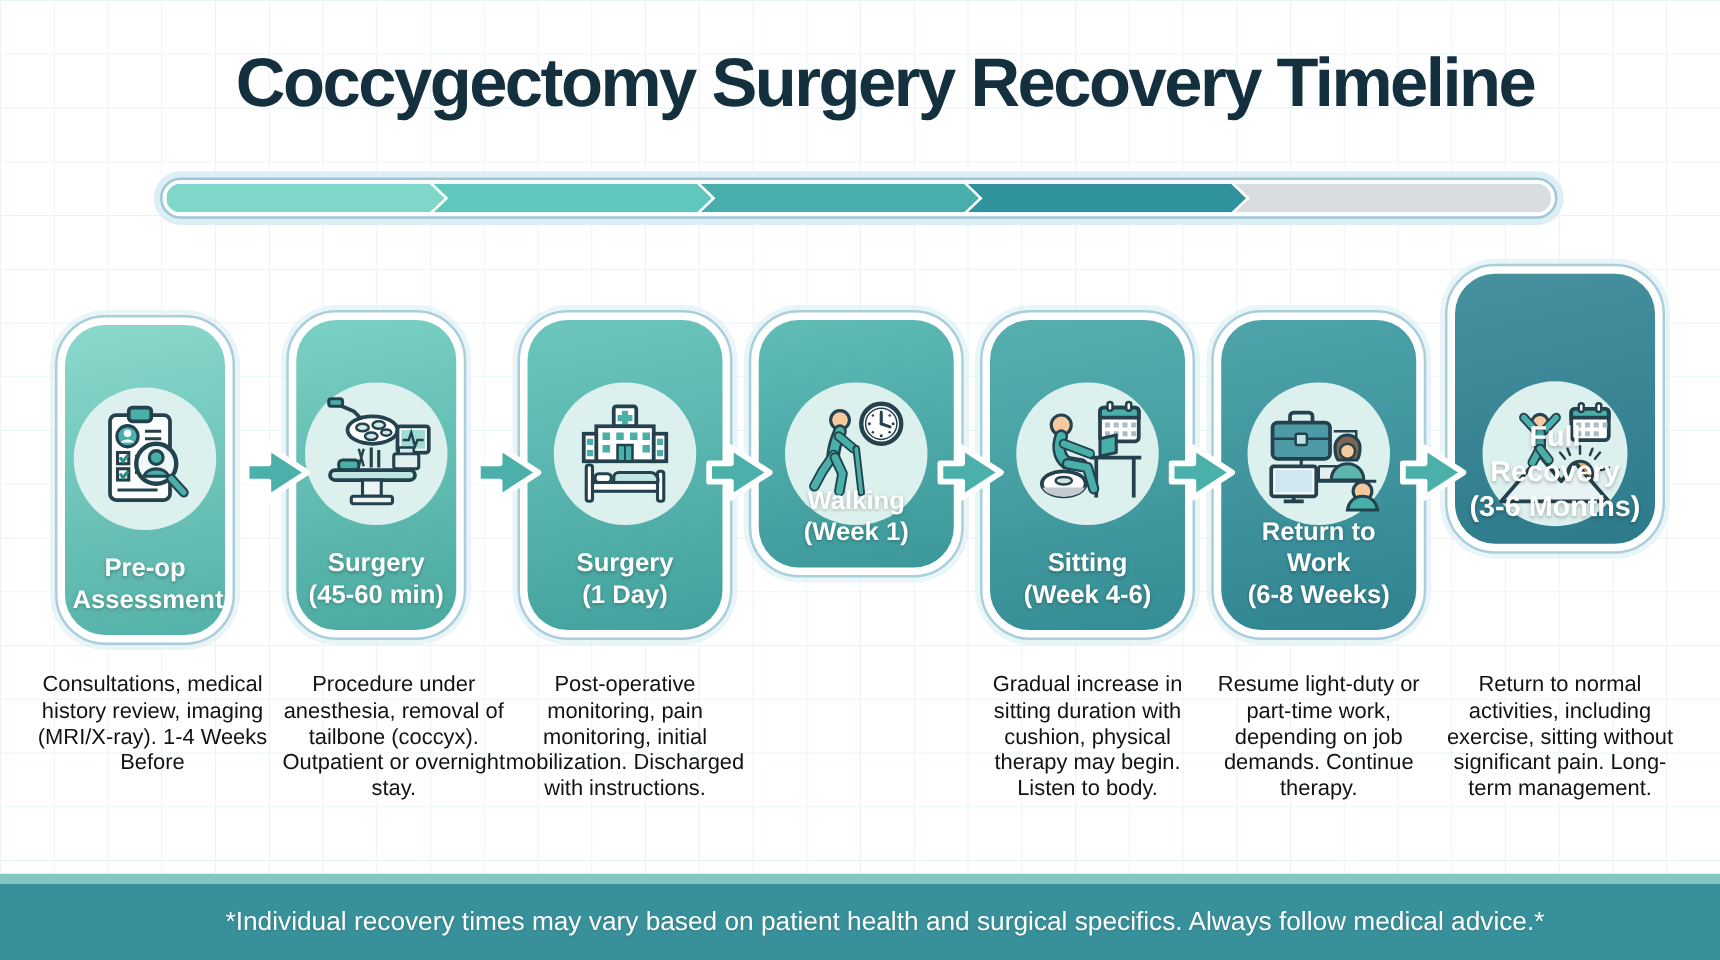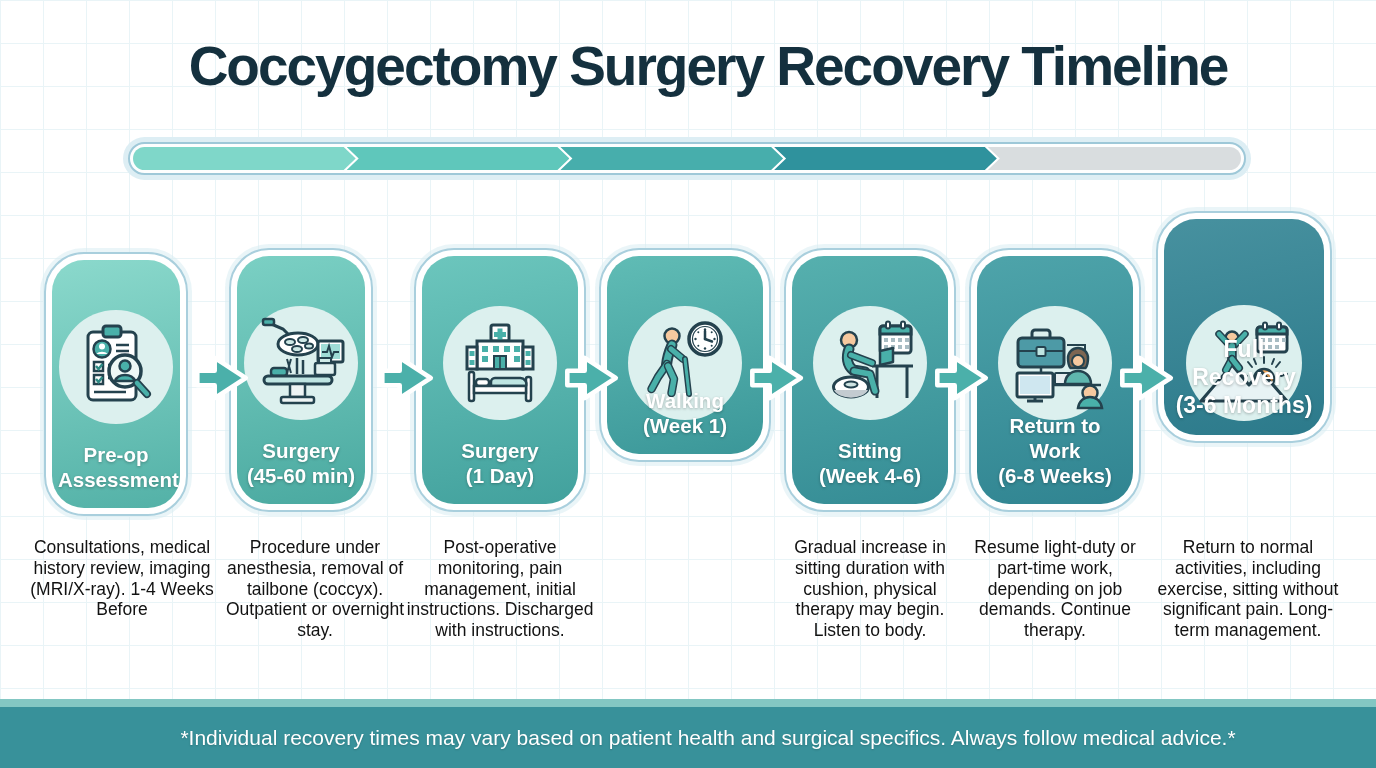--- a/index.html
+++ b/index.html
@@ -385,21 +385,21 @@
       </svg>
   </div>
   <div class="arrow" style="left:1119px;top:346px;">
     <svg viewBox="0 0 60 70">
         <path d="M3 27 H22 V13 L56 35 L22 57 V43 H3 Z" fill="#4bb0aa" stroke="#fff" stroke-width="5" stroke-linejoin="round"></path>
       </svg>
   </div>
 
   <div class="desc" style="left:16px;margin-left:10px;">Consultations, medical history review, imaging (MRI/X-ray). 1-4 Weeks Before</div>
   <div class="desc" style="left:219px;">Procedure under anesthesia, removal of tailbone (coccyx). Outpatient or overnight stay.</div>
-  <div class="desc" style="left:404px;">Post-operative monitoring, pain management, initial instructions. Discharged with instructions.</div>
+  <div class="desc" style="left:404px;">Post-operative monitoring, pain monitoring, initial mobilization. Discharged with instructions.</div>
   <div class="desc" style="left:774px;">Gradual increase in sitting duration with cushion, physical therapy may begin. Listen to body.</div>
   <div class="desc" style="left:1148px;width:200px;">Return to normal activities, including exercise, sitting without significant pain. Long-term management.</div>
   <div class="desc" style="left:959px;">Resume light-duty or part-time work, depending on job demands. Continue therapy.</div>
 
   <div class="footer-strip"></div>
   <div class="footer">
     <div class="footer-text">*Individual recovery times may vary based on patient health and surgical specifics. Always follow medical advice.*</div>
   </div>
 
 </div>

